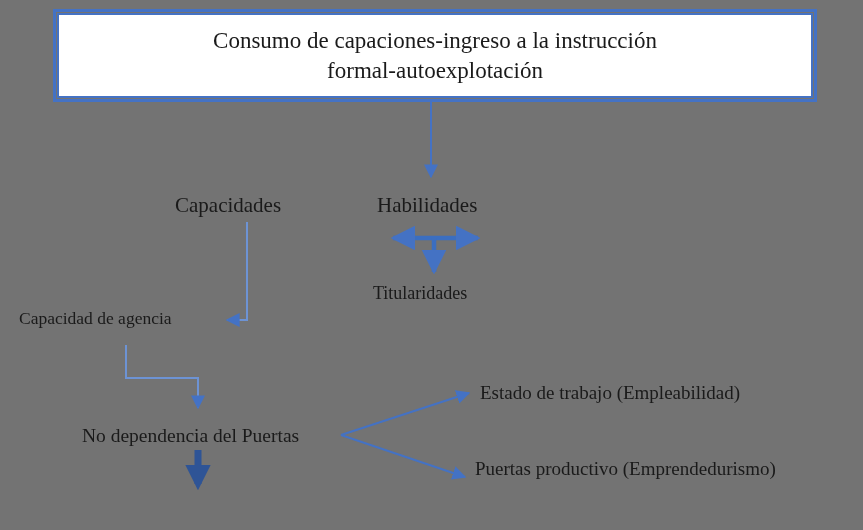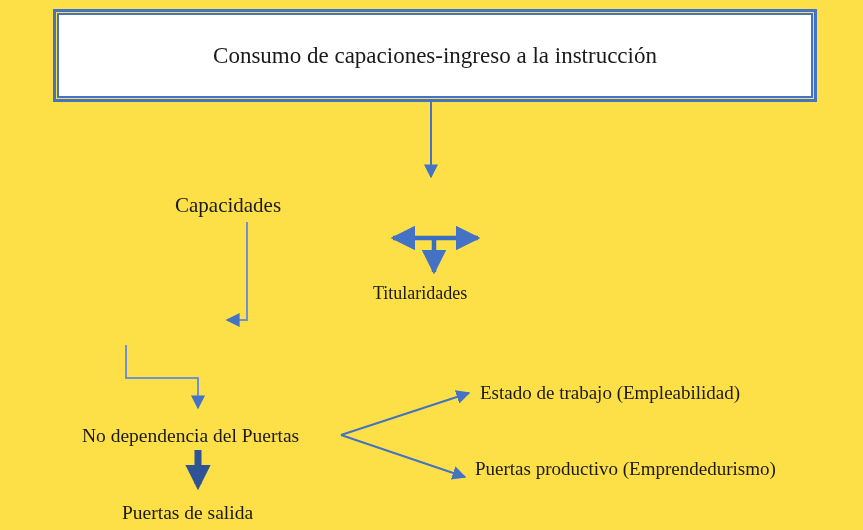--- a/index.html
+++ b/index.html
@@ -4,21 +4,21 @@
 <style>
   html, body {
     margin: 0;
     padding: 0;
     background: #ffffff;
   }
   #diagram {
     position: relative;
     width: 863px;
     height: 530px;
-    background: #fde047;
+    background: #737373;
     overflow: hidden;
     font-family: "Liberation Serif", "DejaVu Serif", serif;
     color: #1a1a1a;
   }
   #connector-layer {
     position: absolute;
     left: 0;
     top: 0;
     width: 863px;
     height: 530px;
@@ -94,20 +94,21 @@
   }
 </style>
 </head>
 <body>
 
 <div id="diagram">
 
   <div class="header-box">
     <div class="header-text">
       <span>Consumo de capaciones-ingreso a la instrucción</span><br>
+      <span>formal-autoexplotación</span>
     </div>
   </div>
 
   <svg id="connector-layer" width="863" height="530" viewBox="0 0 863 530" xmlns="http://www.w3.org/2000/svg">
     <defs>
       <marker id="arrow-thin" viewBox="0 0 10 10" refX="9" refY="5" markerWidth="7" markerHeight="7" orient="auto-start-reverse">
         <path d="M 0 0 L 10 5 L 0 10 z" fill="#4472c4"></path>
       </marker>
       <marker id="arrow-med" viewBox="0 0 10 10" refX="9" refY="5" markerWidth="5.5" markerHeight="5.5" orient="auto-start-reverse">
         <path d="M 0 0 L 10 5 L 0 10 z" fill="#4472c4"></path>
@@ -129,25 +130,26 @@
 
     <line x1="198" y1="450" x2="198" y2="484" stroke="#2e5496" stroke-width="7" marker-end="url(#arrow-thick)"></line>
 
     <line x1="341" y1="435" x2="469" y2="393" stroke="#4472c4" stroke-width="2" marker-end="url(#arrow-thin)"></line>
 
     <line x1="341" y1="435" x2="465" y2="477" stroke="#4472c4" stroke-width="2" marker-end="url(#arrow-thin)"></line>
   </svg>
 
   <div class="node-label lbl-capacidades">Capacidades</div>
 
+  <div class="node-label lbl-habilidades">Habilidades</div>
 
   <div class="node-label lbl-titularidades">Titularidades</div>
 
+  <div class="node-label lbl-capacidad-agencia">Capacidad de agencia</div>
 
   <div class="node-label lbl-no-dependencia">No dependencia del Puertas</div>
 
-  <div class="node-label lbl-puertas-salida">Puertas de salida</div>
 
   <div class="node-label lbl-mercado-trabajo">Estado de trabajo (Empleabilidad)</div>
 
   <div class="node-label lbl-mercado-productivo">Puertas productivo (Emprendedurismo)</div>
 
 </div>
 
 </body></html>

